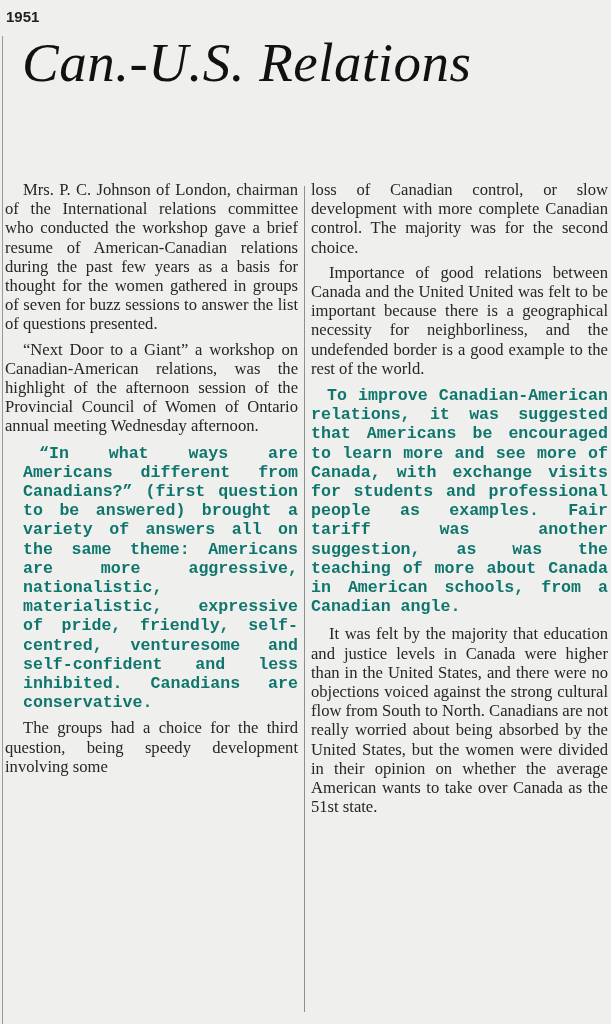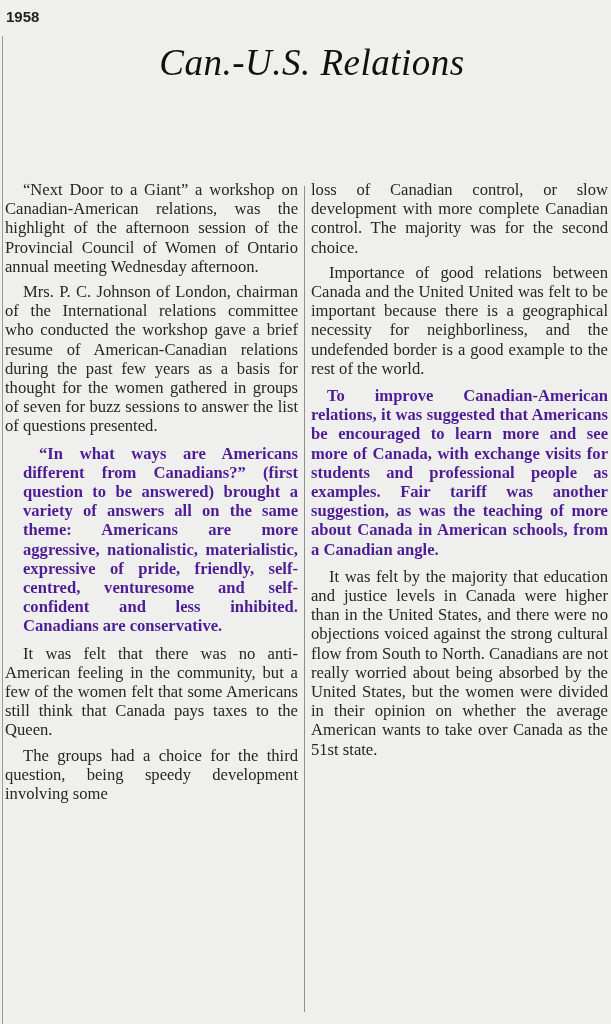--- a/index.html
+++ b/index.html
@@ -17,62 +17,60 @@
     .year {
       position: absolute; left: 6px; top: 8px;
       font-family: "Liberation Sans", sans-serif;
       font-weight: bold; font-size: 15px; letter-spacing: 0;
       color: #222;
     }
     .headline {
       position: absolute; left: 22px; top: 32px; width: 580px;
       font-family: "Liberation Serif", serif;
       font-style: italic;
-      font-size: 37px; line-height: 62px;
+      font-size: 55px; line-height: 62px;
       color: #111;
       letter-spacing: 0.5px;
-      text-align: center;
     }
     .headline div { white-space: nowrap; }
     .col {
       position: absolute; top: 180px;
       font-family: "Liberation Serif", serif;
       font-size: 16.6px; line-height: 19.2px;
       text-align: justify;
       color: #262626;
     }
     .col-left { left: 5px; width: 293px; }
     .col-right { left: 311px; width: 297px; }
     .col-divider {
       position: absolute; left: 304px; top: 186px; bottom: 12px;
       width: 1px; background: #8f8f8f;
     }
     .col p { margin: 0 0 6px 0; text-indent: 18px; hyphens: none; }
-    .col p.bold { font-weight: bold; padding-left: 18px; padding-right: 0; text-indent: 16px; color: #4c1d95; }
+    .col p.bold { font-weight: bold; padding-left: 18px; padding-right: 0; text-indent: 16px; color: #0f766e; font-family: Liberation Mono, monospace; }
     .col-right p.bold { padding-left: 0; padding-right: 0; }
     .col p.spaced { margin-top: 8px; }
   </style>
 </head>
 <body>
 
 <div class="left-rule"></div>
 
-<div class="year">1958</div>
+<div class="year">1951</div>
 
 <div class="headline">
   <div>Can.-U.S. Relations</div>
 </div>
 
 <div class="col-divider"></div>
 
 <div class="col col-left">
+  <p>Mrs. P. C. Johnson of London, chairman of the International relations committee who conducted the workshop gave a brief resume of American-Canadian relations during the past few years as a basis for thought for the women gathered in groups of seven for buzz sessions to answer the list of questions presented.</p>
   <p>“Next Door to a Giant” a workshop on Canadian-American relations, was the highlight of the afternoon session of the Provincial Council of Women of Ontario annual meeting Wednesday afternoon.</p>
-  <p>Mrs. P. C. Johnson of London, chairman of the International relations committee who conducted the workshop gave a brief resume of American-Canadian relations during the past few years as a basis for thought for the women gathered in groups of seven for buzz sessions to answer the list of questions presented.</p>
   <p class="bold spaced">“In what ways are Americans different from Canadians?” (first question to be answered) brought a variety of answers all on the same theme: Americans are more aggressive, nationalistic, materialistic, expressive of pride, friendly, self-centred, venturesome and self-confident and less inhibited. Canadians are conservative.</p>
-  <p class="spaced">It was felt that there was no anti-American feeling in the community, but a few of the women felt that some Americans still think that Canada pays taxes to the Queen.</p>
   <p>The groups had a choice for the third question, being speedy development involving some</p>
 </div>
 
 <div class="col col-right">
   <p style="text-indent:0">loss of Canadian control, or slow development with more complete Canadian control. The majority was for the second choice.</p>
   <p>Importance of good relations between Canada and the United United was felt to be important because there is a geographical necessity for neighborliness, and the undefended border is a good example to the rest of the world.</p>
   <p class="bold spaced">To improve Canadian-American relations, it was suggested that Americans be encouraged to learn more and see more of Canada, with exchange visits for students and professional people as examples. Fair tariff was another suggestion, as was the teaching of more about Canada in American schools, from a Canadian angle.</p>
   <p class="spaced">It was felt by the majority that education and justice levels in Canada were higher than in the United States, and there were no objections voiced against the strong cultural flow from South to North. Canadians are not really worried about being absorbed by the United States, but the women were divided in their opinion on whether the average American wants to take over Canada as the 51st state.</p>
 </div>
 

